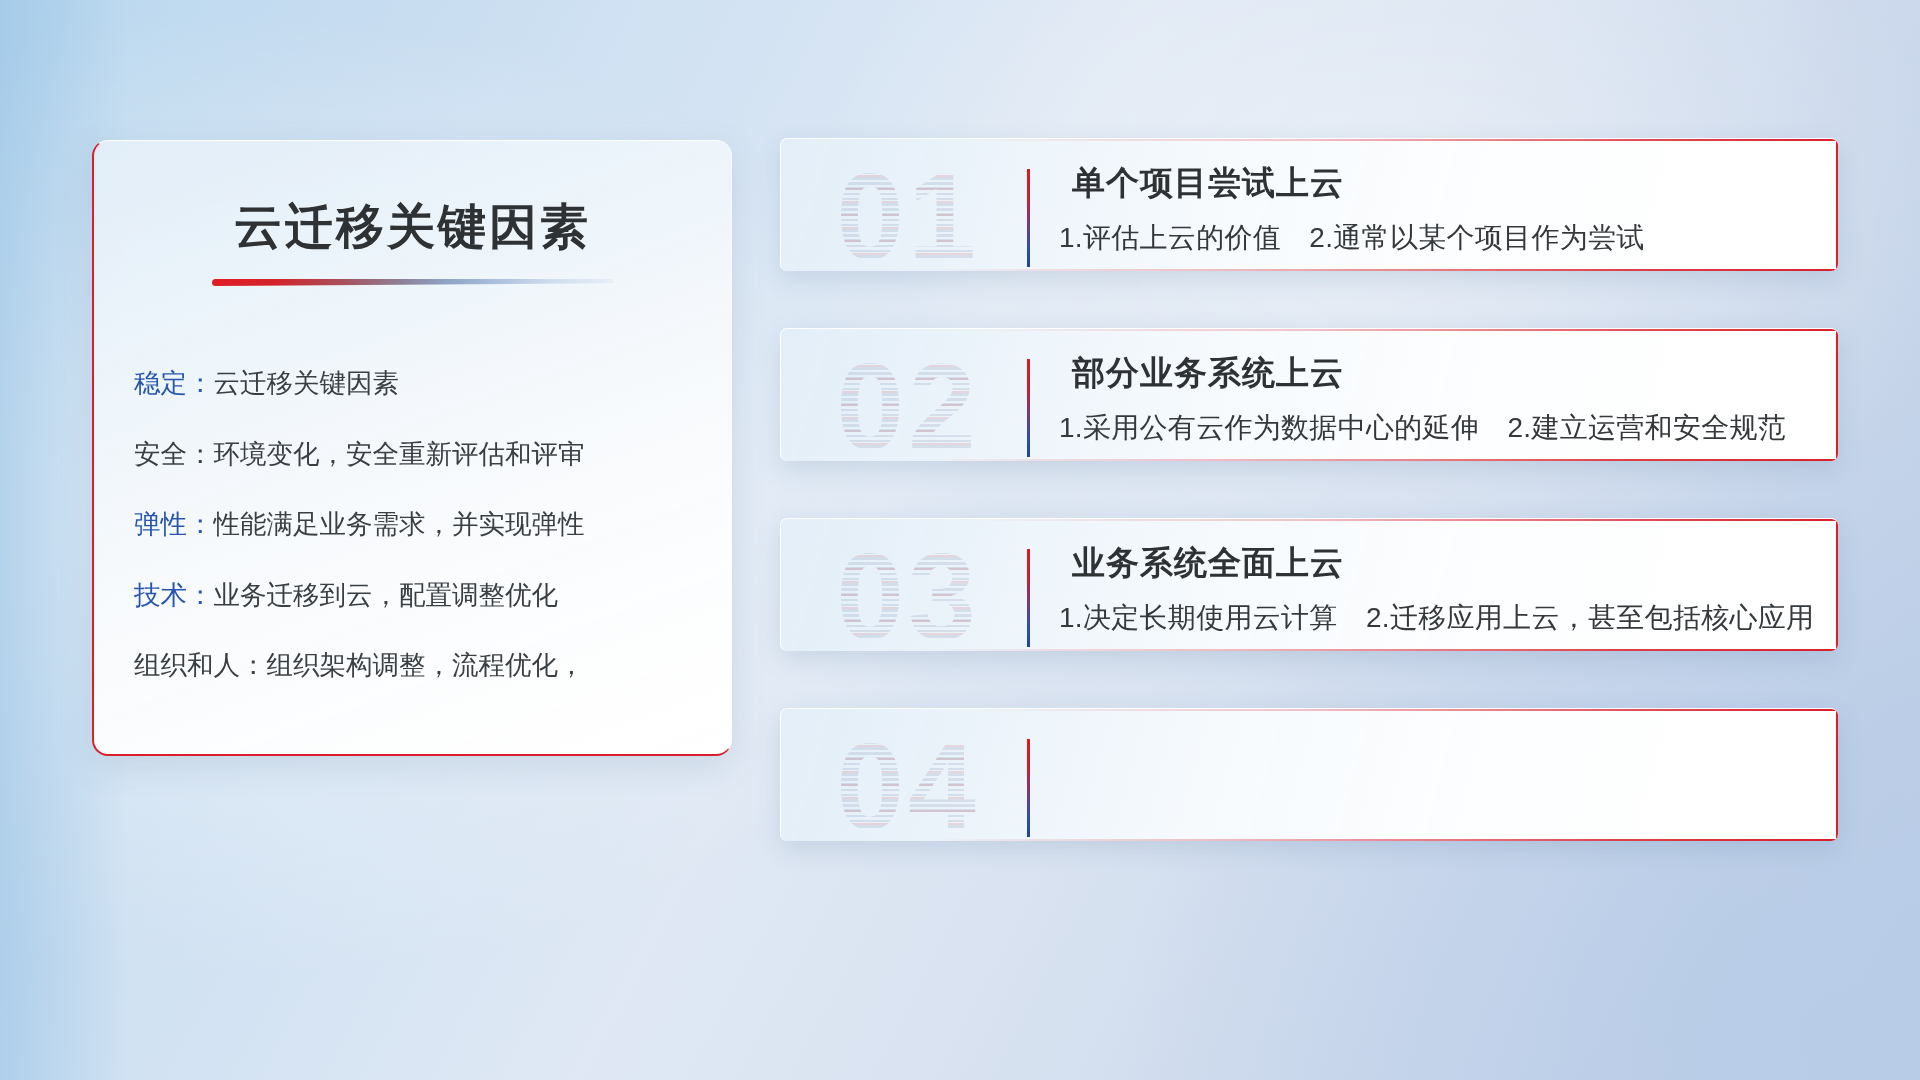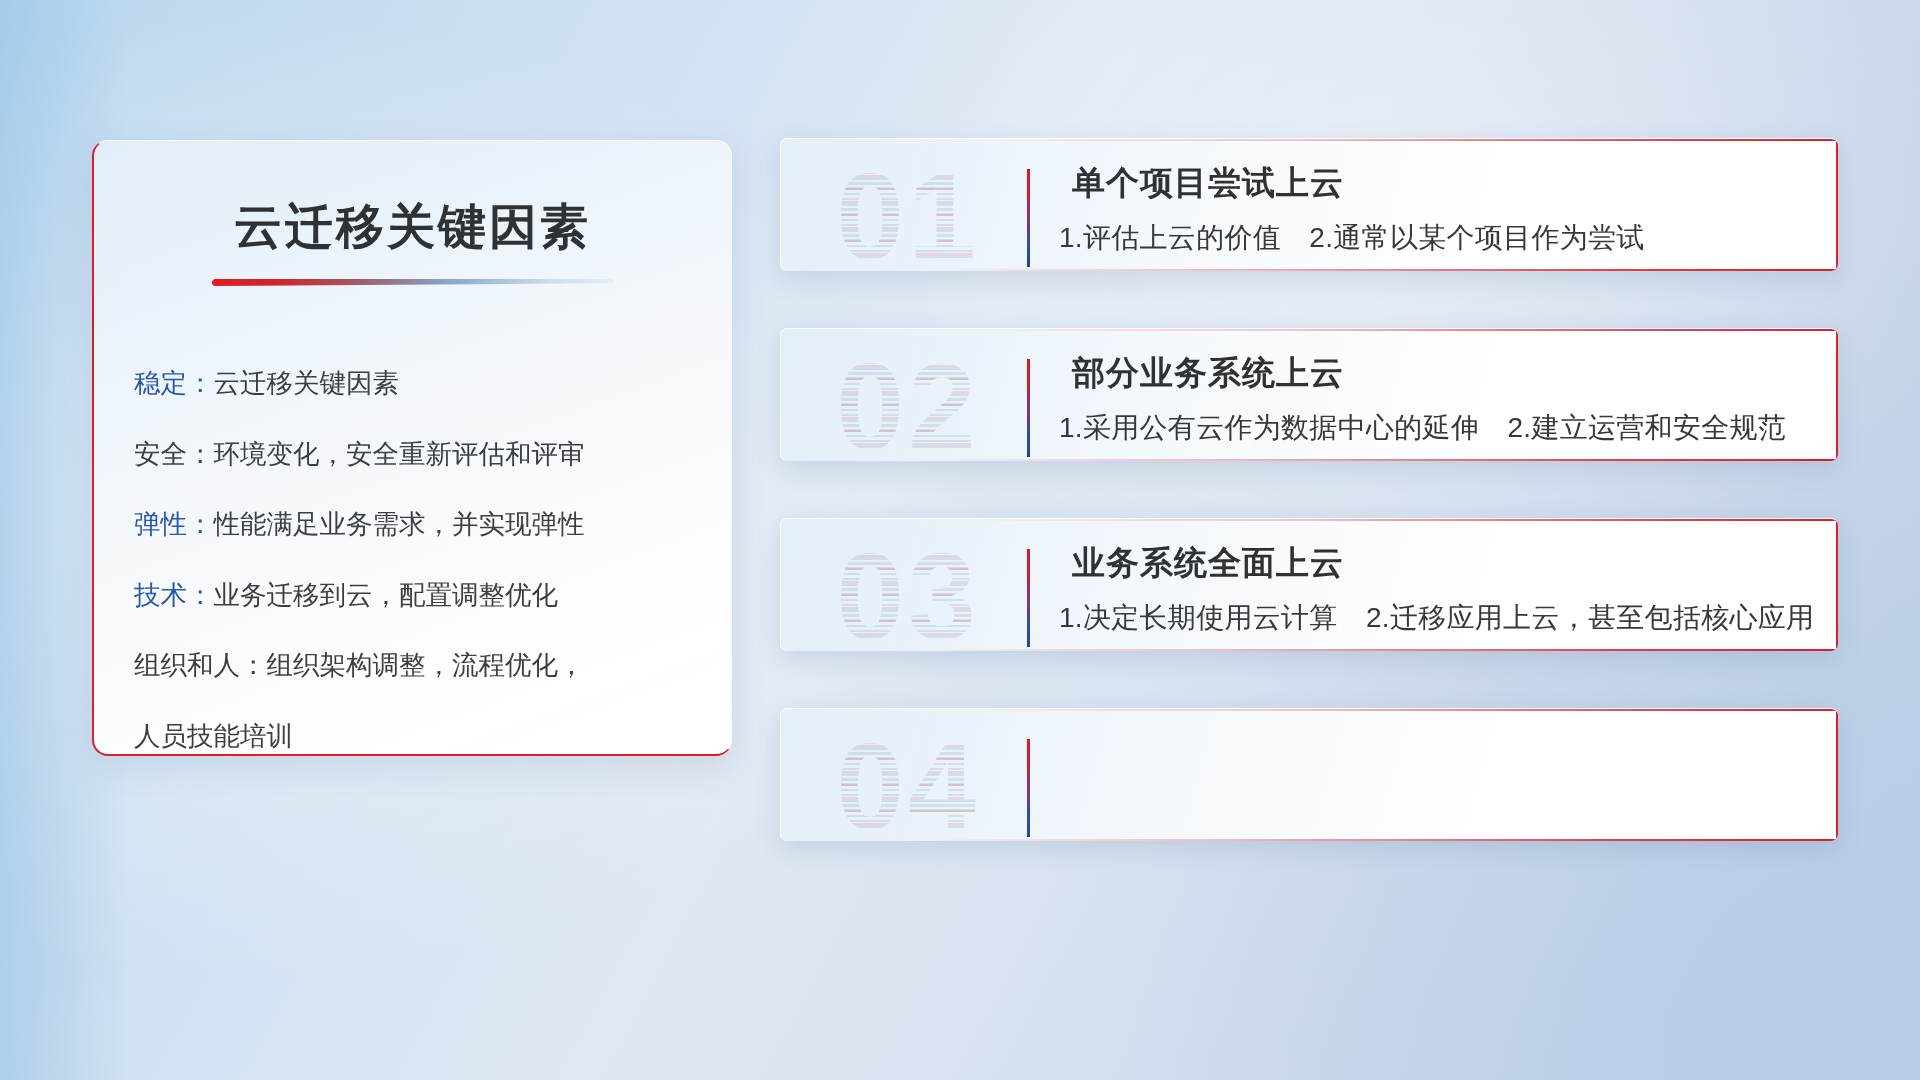--- a/index.html
+++ b/index.html
@@ -235,23 +235,20 @@
       </div>
 
       <div class="lc-line">
         <span class="lc-key">技术：</span><span>业务迁移到云，配置调整优化</span>
       </div>
 
       <div class="lc-line">
         <span class="lc-key plain">组织和人：</span><span>组织架构调整，流程优化，</span>
       </div>
 
-      <div class="lc-line cont">
-        <span>人员技能培训</span>
-      </div>
 
     </div>
   </div>
 
   <div class="steps">
 
     <div class="step">
       <div class="step-edge-right"></div>
       <div class="step-edge-top"></div>
       <div class="step-edge-bottom"></div>

